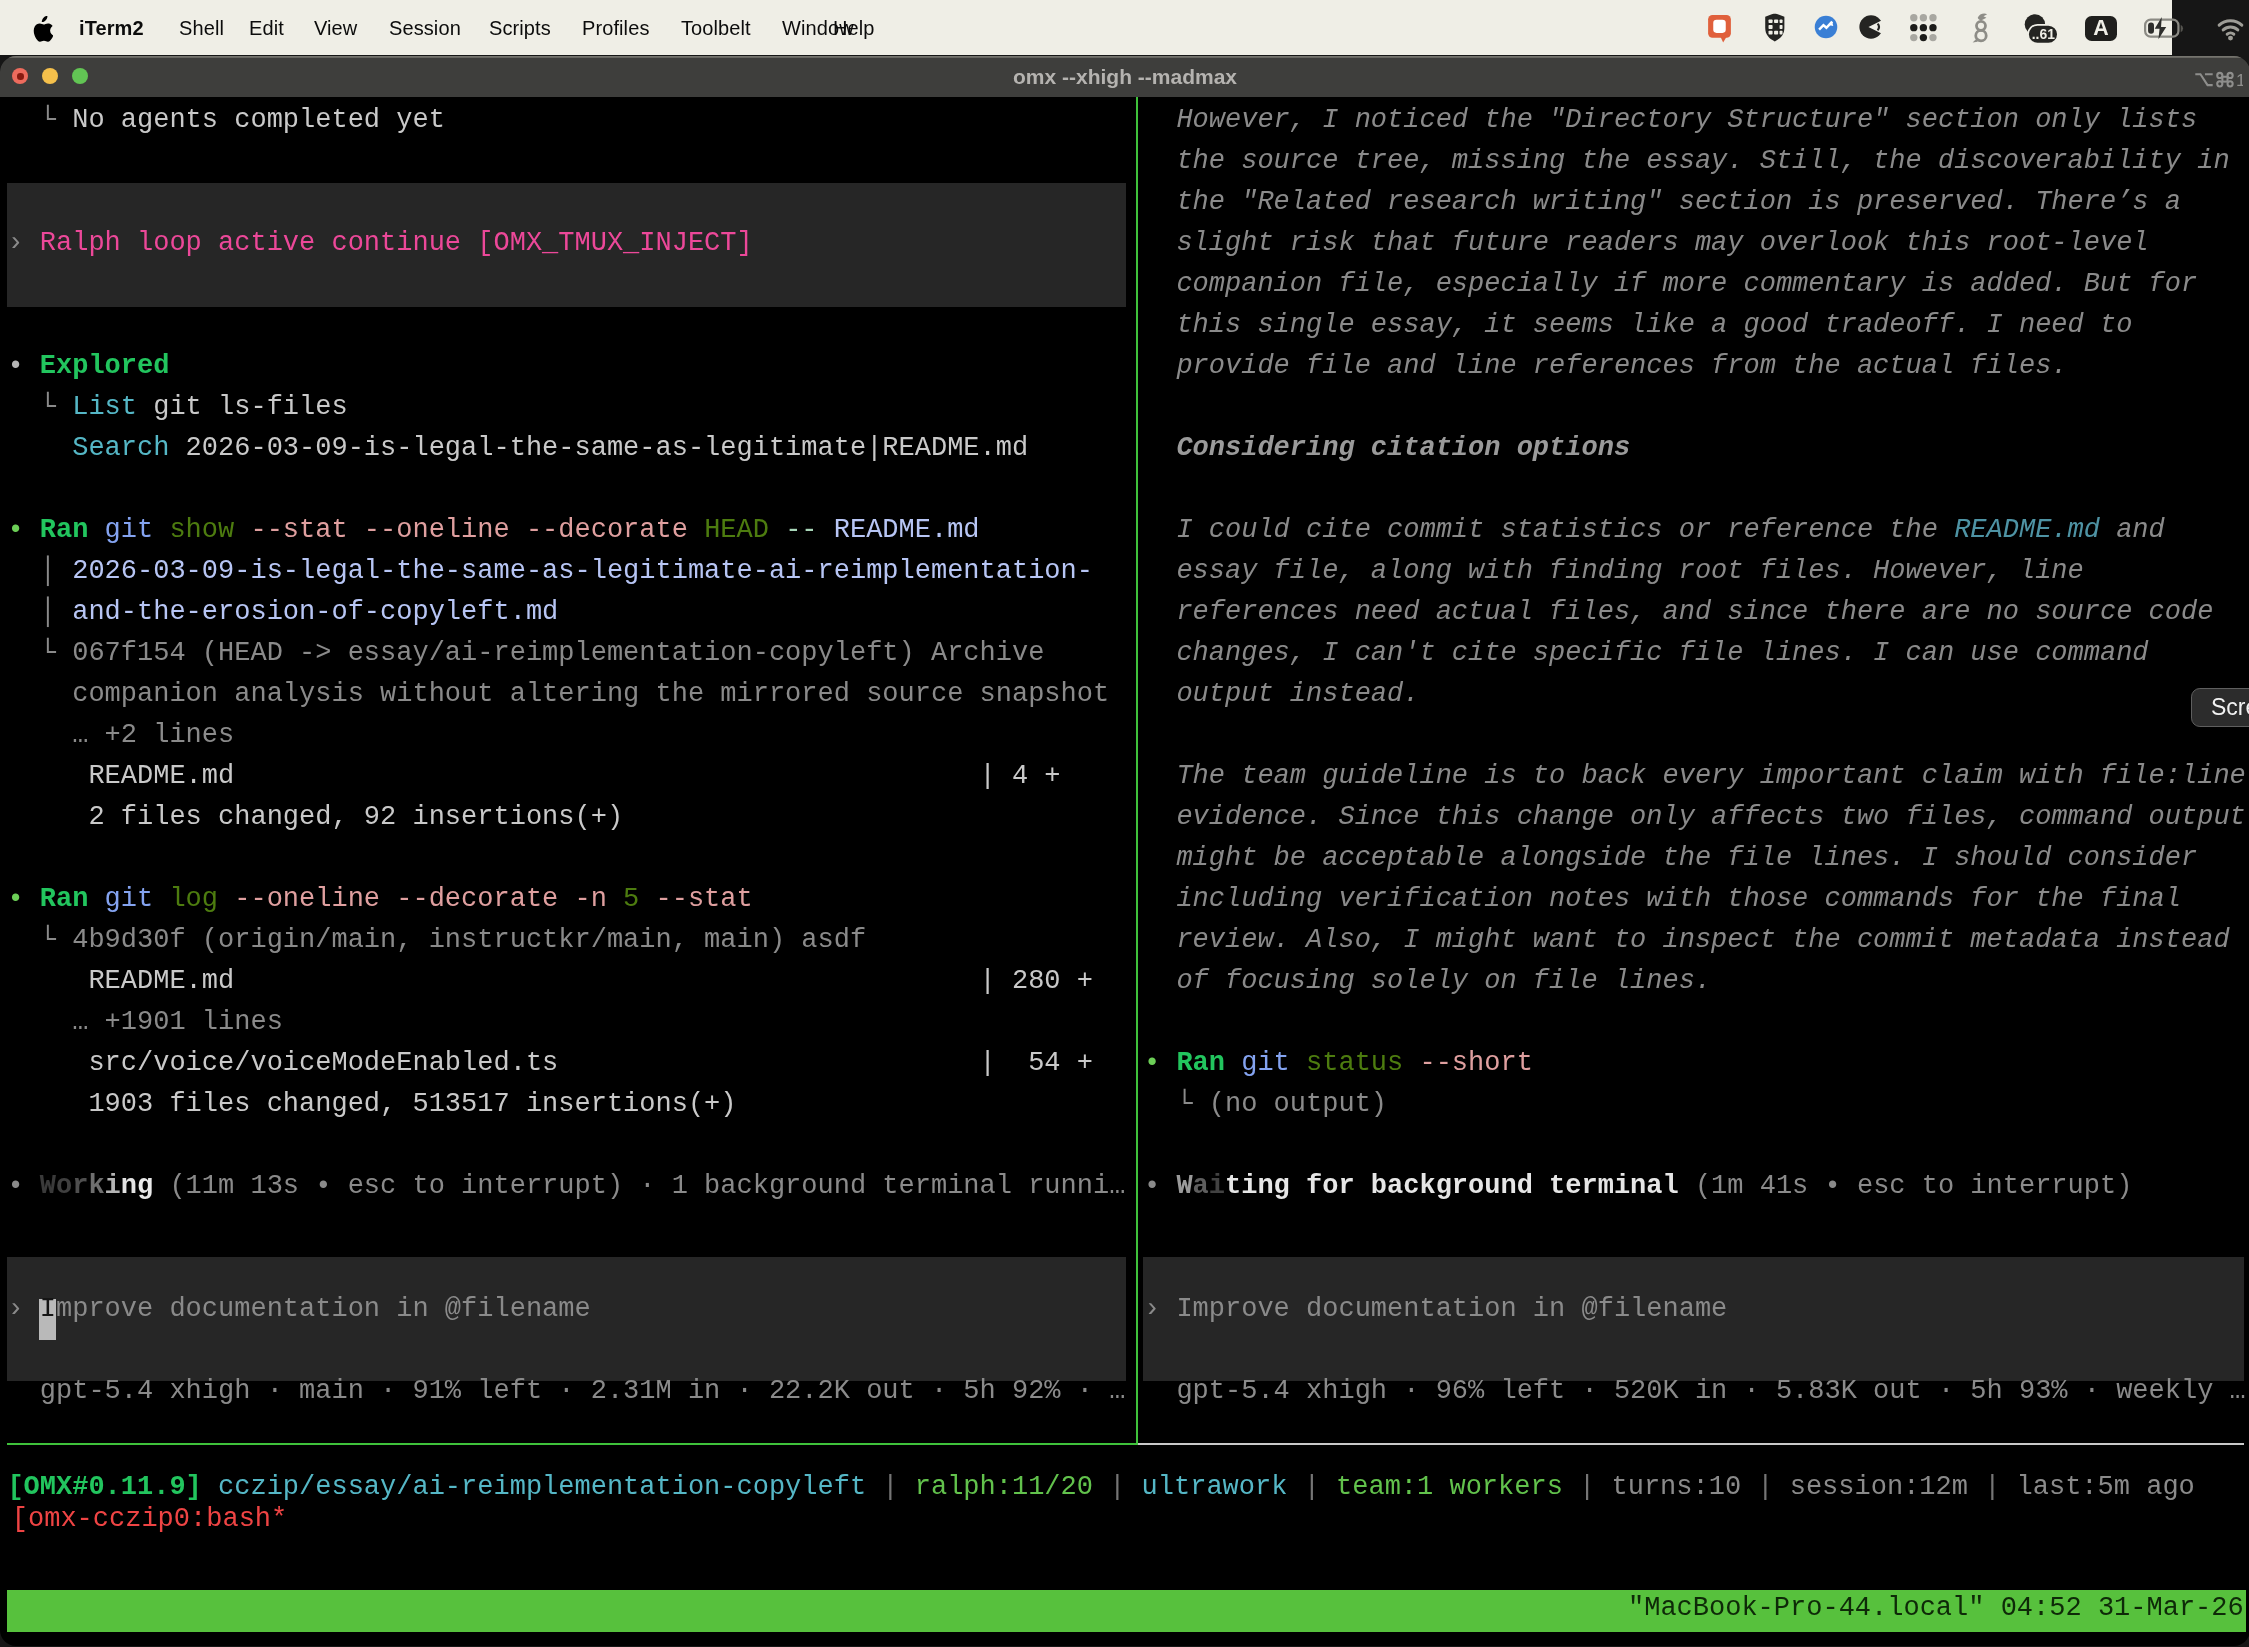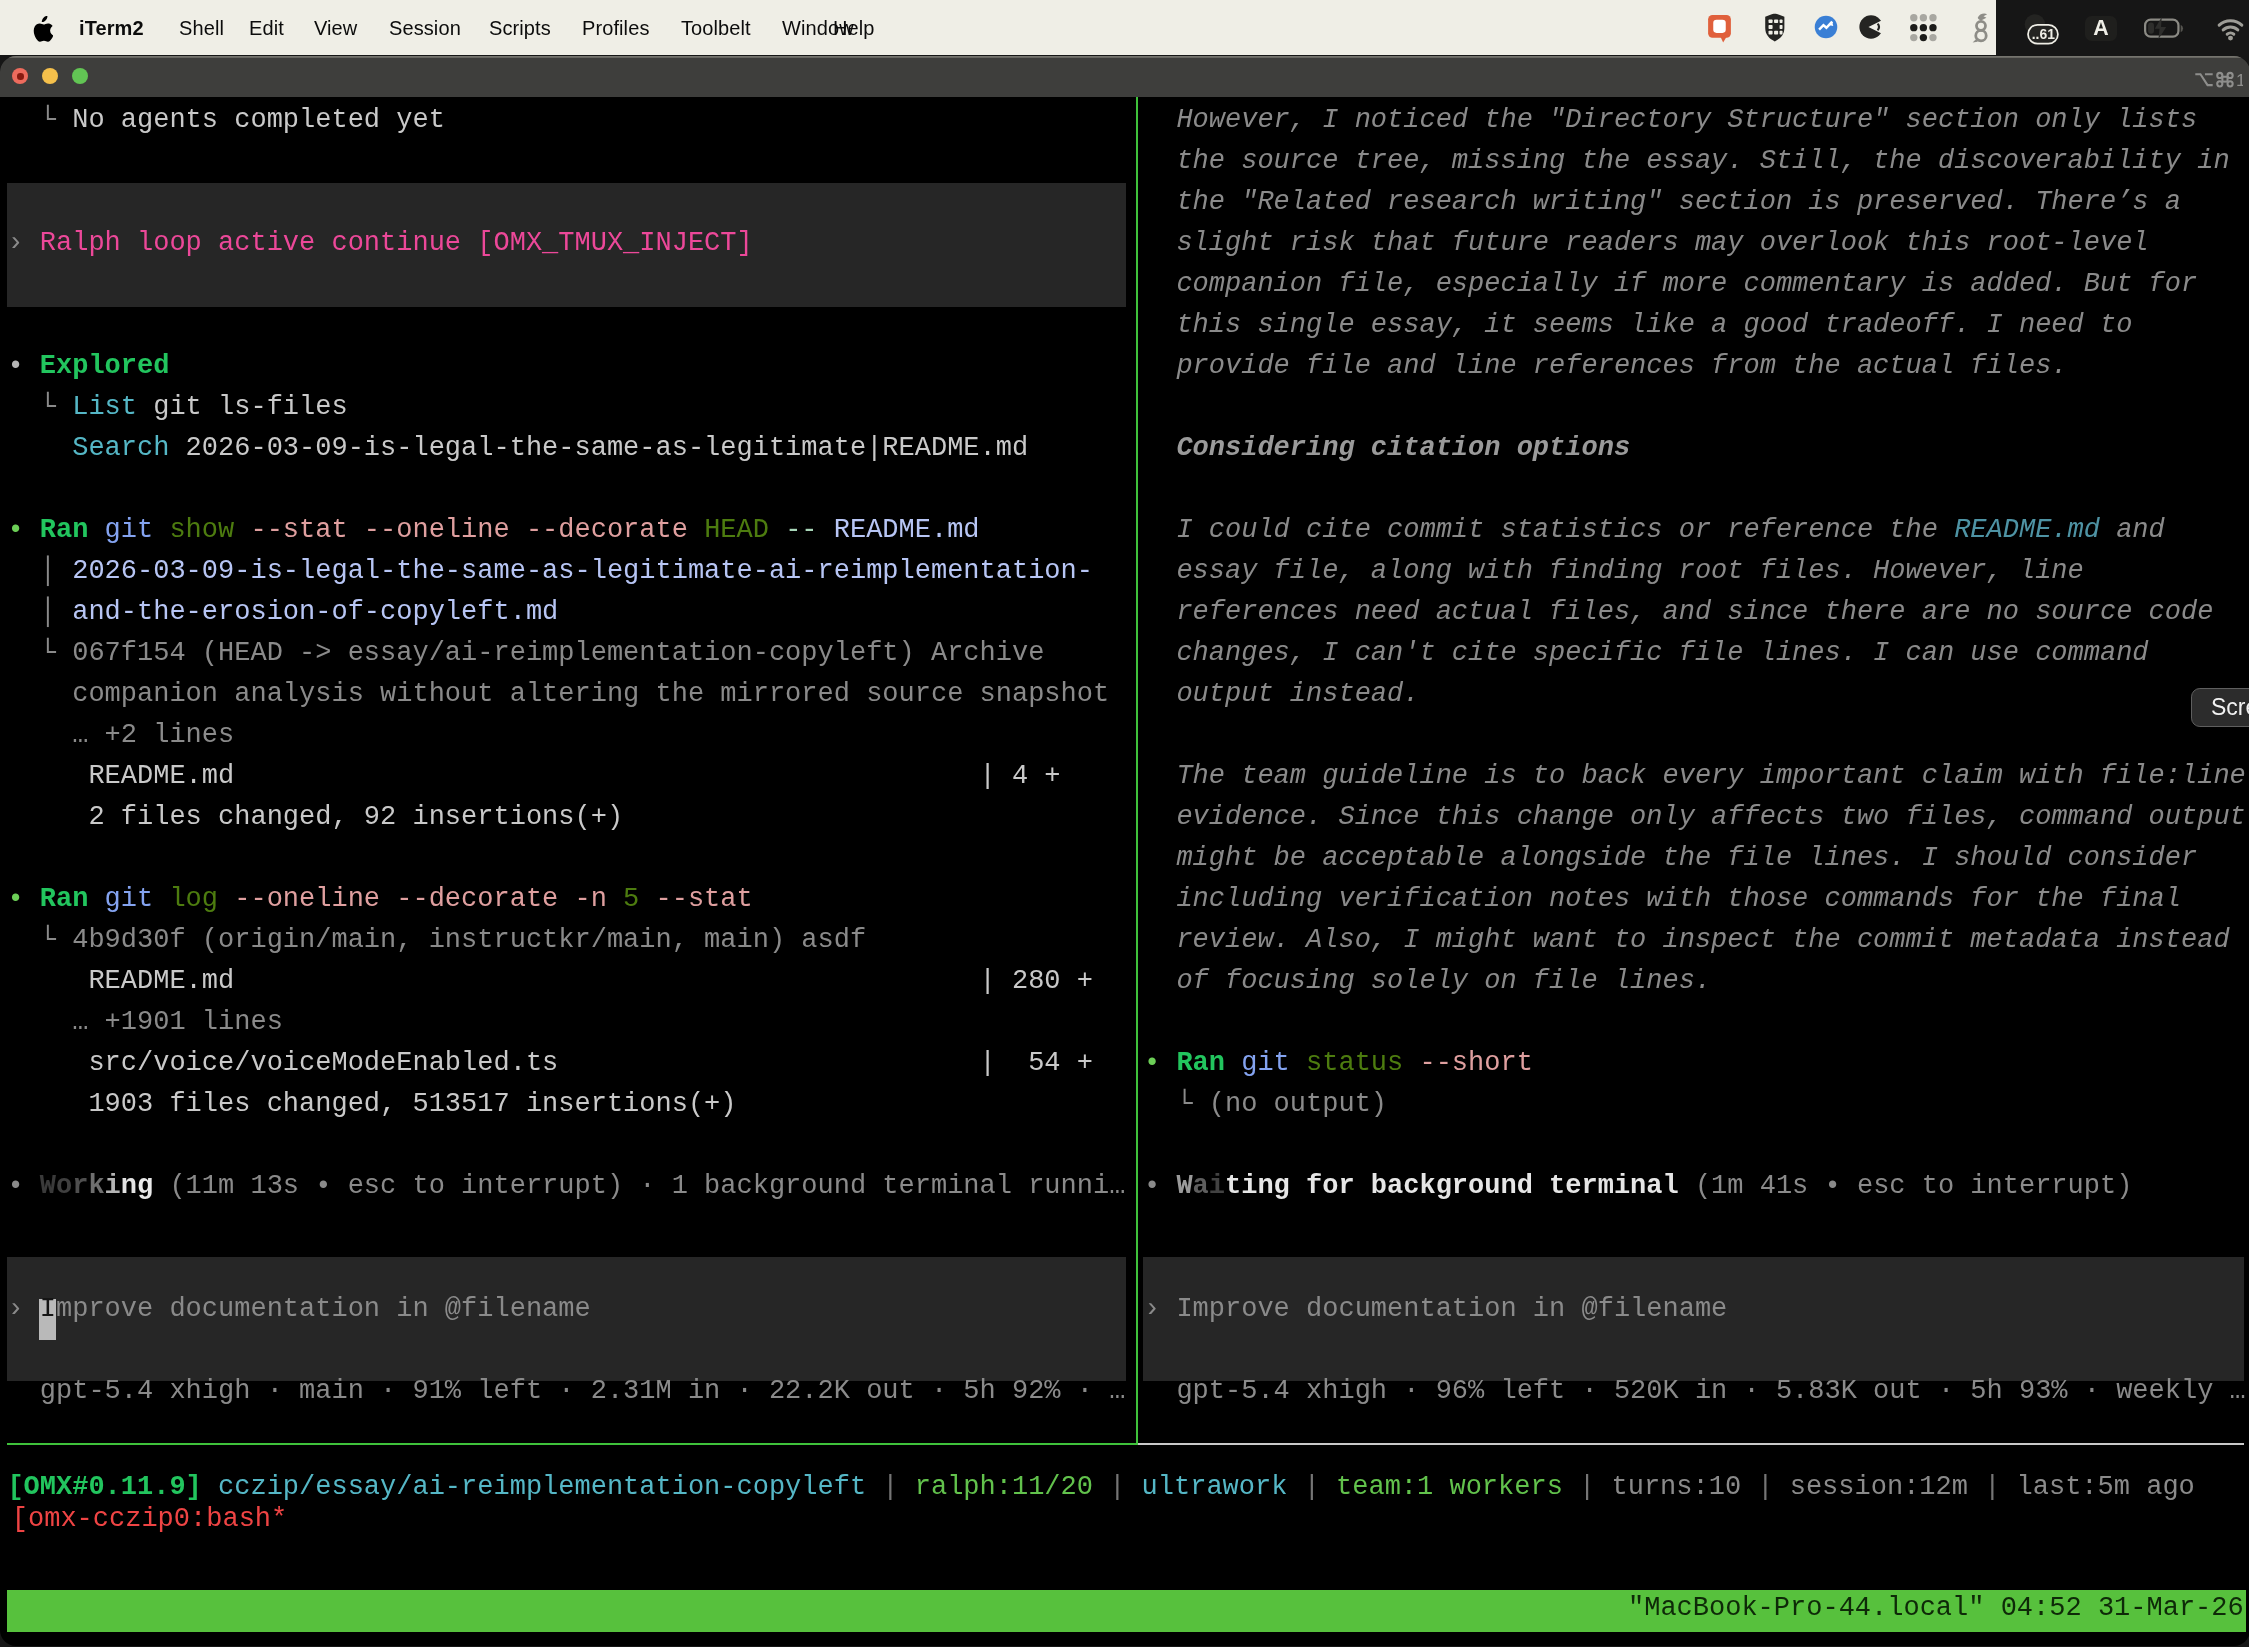--- a/index.html
+++ b/index.html
@@ -1,16 +1,16 @@
 <!DOCTYPE html>
 <html style="font-size:11.8px"><head><meta charset="utf-8"><style>
 *{margin:0;padding:0;box-sizing:border-box}
 html,body{width:2250px;height:1648px;overflow:hidden;background:#161616}
 body{position:relative;font-family:"Liberation Sans",sans-serif}
-.menubar{position:absolute;left:0;top:0;width:1996px;height:55px;background:#efeee6}
+.menubar{position:absolute;left:0;top:0;width:2172px;height:55px;background:#efeee6}
 .mi{position:absolute;top:17px;font-size:20px;line-height:22px;color:#0c0c0c;letter-spacing:0.1px}
 .mi.bold{font-weight:700}
 .window{position:absolute;left:0;top:56px;width:2250px;height:1590px;background:#000;border-radius:16px;overflow:hidden}
 .titlebar{position:absolute;left:0;top:0;width:100%;height:41px;background:#3e3e3c;box-shadow:inset 0 1.8px 0 #75746e}
 .tl{position:absolute;top:12px;width:16px;height:16px;border-radius:50%}
 .title{position:absolute;left:0;top:8.9px;width:100%;text-align:center;font-size:21px;font-weight:700;color:#b5b3b0}
 .term{position:absolute;left:0;top:41px;right:0;bottom:0}
 .pane,.sline{position:absolute;font-family:"Liberation Mono",monospace;font-size:27px;line-height:41px;white-space:pre;color:#c9c9c9;letter-spacing:0}
 i{font-style:normal}
 .it{font-style:italic;color:#8a8a8a}
@@ -122,20 +122,21 @@
     </g>
     <circle cx="18.5" cy="27.3" r="3.4" fill="#9e9d97"></circle>
   </svg>
 </div>
 <div class="window">
   <div class="titlebar">
     <div class="tl" style="left:12px;background:#ed6b5d"></div>
     <div class="tl" style="left:42px;background:#f5c04b"></div>
     <div class="tl" style="left:72px;background:#62c554"></div>
     <div style="position:absolute;left:17px;top:17px;width:6.6px;height:6.6px;border-radius:50%;background:#871a10"></div>
+    <div class="title">omx --xhigh --madmax</div>
     <svg style="position:absolute;right:7.4px;top:12.5px" width="49" height="20.7" viewBox="0 0 76 28">
       <g fill="none" stroke="#8e8e8c" stroke-width="3.2">
         <path d="M2 6 h8 l11 17 h8"></path>
           <path d="M17 6 h12"></path>
         <circle cx="40" cy="8" r="4"></circle>
           <circle cx="56" cy="8" r="4"></circle>
           <circle cx="40" cy="21" r="4"></circle>
           <circle cx="56" cy="21" r="4"></circle>
         <rect x="44" y="10" width="8" height="7.5"></rect>
       </g>

